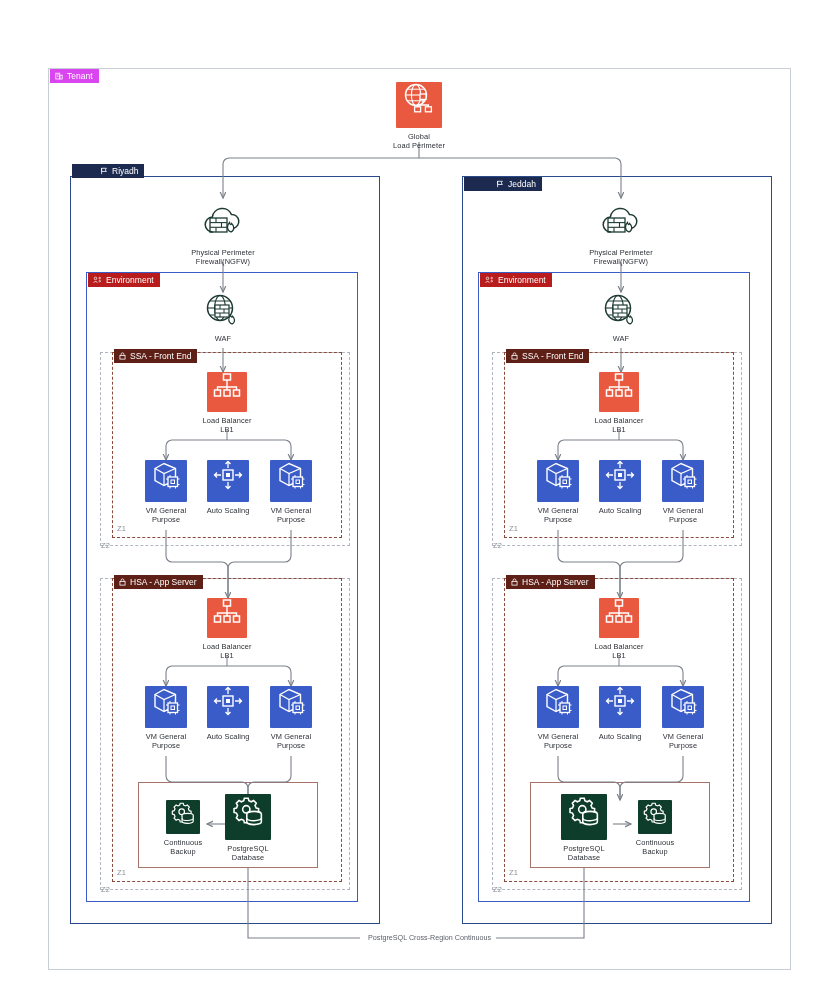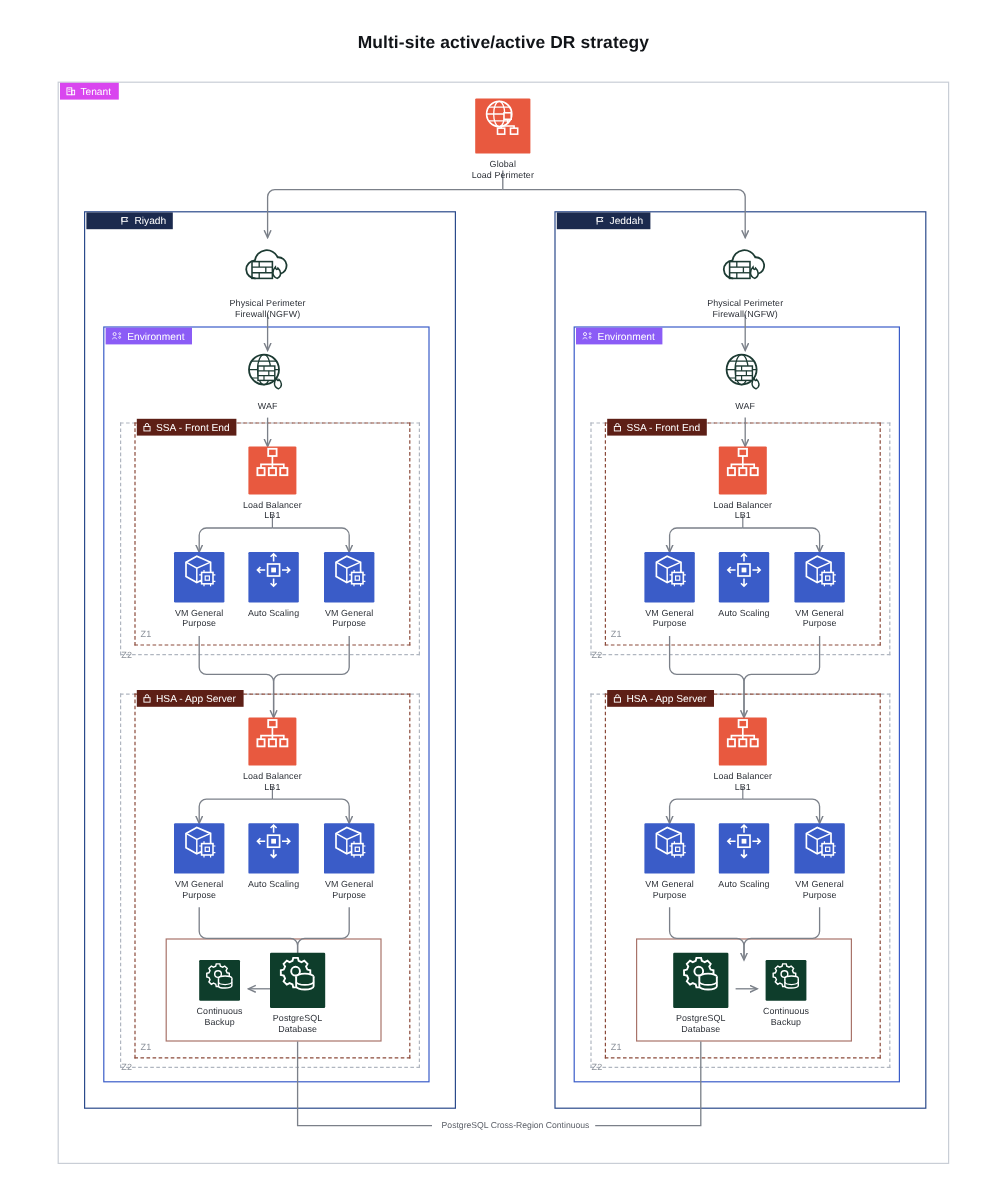--- a/index.html
+++ b/index.html
@@ -22,21 +22,21 @@
   .seg-box{border:1px dashed #8b4a3a;background:transparent;}
   .db-box{border:1px solid #a8736a;background:transparent;}
 
   
   .badge{position:absolute;display:flex;align-items:center;gap:4px;
          height:14px;padding:0 6px 0 5px;font-size:8.5px;line-height:14px;
          color:#fff;white-space:nowrap;box-sizing:border-box;}
   .badge svg{display:block;}
   .badge-tenant{background:#d946ef;}
   .badge-region{background:#1b2a4e;}
-  .badge-env{background:#8b5cf6;justify-content:center;}
+  .badge-env{background:#b91c1c;justify-content:center;}
   .badge-seg{background:#5d1f16;}
 
   
   .zlabel{position:absolute;font-size:7.5px;color:#8a9099;letter-spacing:.2px;}
 
   
   .node{position:absolute;width:94px;margin-left:-47px;text-align:center;}
   .node .ico{margin:0 auto;display:block;}
   .node .lbl{margin-top:4px;font-size:7.4px;line-height:9.4px;color:#2b2f36;
              letter-spacing:.1px;white-space:pre-line;}
@@ -51,35 +51,34 @@
   svg.wires path,svg.wires line{fill:none;stroke:#7b8089;stroke-width:1.1px;}
   svg.wires .thin{stroke-width:1px;}
   .replabel{position:absolute;font-size:7.2px;color:#5d6169;background:#fff;
             padding:0 5px;white-space:nowrap;}
 </style>
 </head>
 <body>
 
 <div class="page">
 
-  <div class="title">Multi-site active/active DR strategy</div>
 
   <div class="box tenant-box" style="left:48px;top:68px;width:743px;height:902px;"></div>
   <div class="badge badge-tenant" style="left:50px;top:69px;">
     <svg width="8" height="8" viewBox="0 0 10 10">
       <rect x="1" y="1.5" width="5" height="7.2" fill="none" stroke="#fff" stroke-width="1"></rect>
       <rect x="6" y="4" width="3" height="4.7" fill="none" stroke="#fff" stroke-width="1"></rect>
       <line x1="2.3" y1="3.4" x2="4.7" y2="3.4" stroke="#fff" stroke-width=".8"></line>
       <line x1="2.3" y1="5.2" x2="4.7" y2="5.2" stroke="#fff" stroke-width=".8"></line>
     </svg>
     <span>Tenant</span>
   </div>
 
   <div class="box region-box" style="left:70px;top:176px;width:310px;height:748px;"></div>
-  <div class="badge badge-region" style="left:72px;top:177px;padding-left:28px;">
+  <div class="badge badge-region" style="left:72px;top:164px;padding-left:28px;">
     <svg width="8" height="8" viewBox="0 0 10 10">
       <line x1="2" y1="1.2" x2="2" y2="9" stroke="#fff" stroke-width="1"></line>
       <path d="M2 1.6 H8 L6.6 3.6 L8 5.6 H2 Z" fill="none" stroke="#fff" stroke-width="1"></path>
     </svg>
     <span>Riyadh</span>
   </div>
 
   <div class="box region-box" style="left:462px;top:176px;width:310px;height:748px;"></div>
   <div class="badge badge-region" style="left:464px;top:177px;padding-left:32px;">
     <svg width="8" height="8" viewBox="0 0 10 10">

